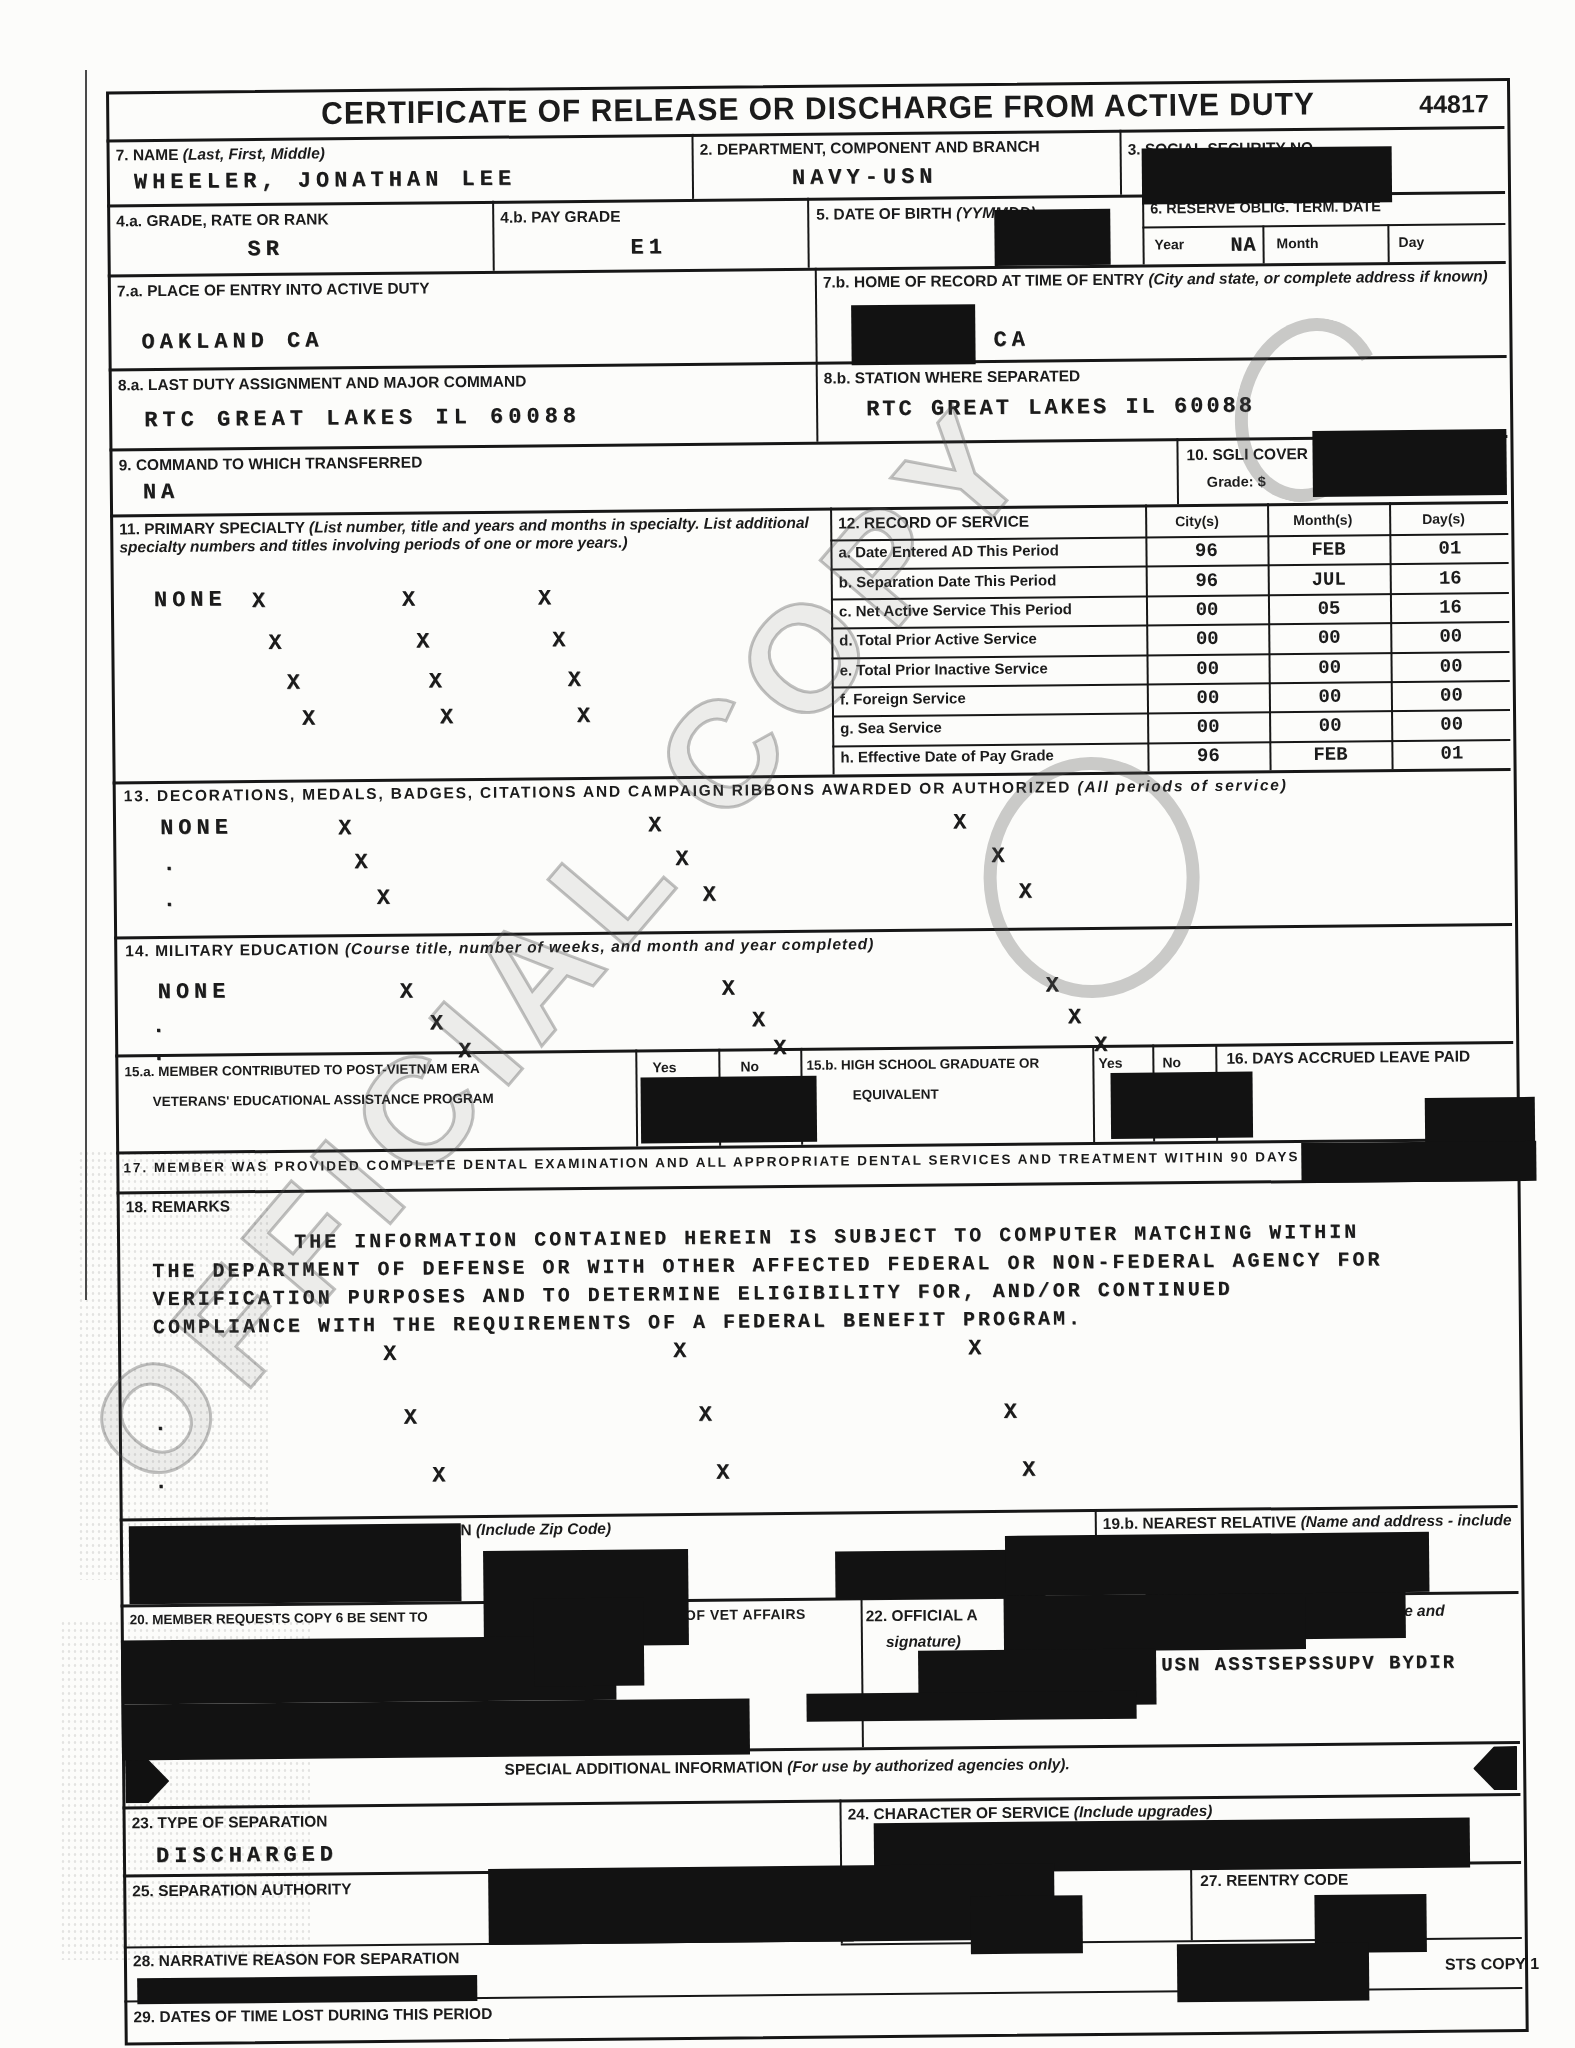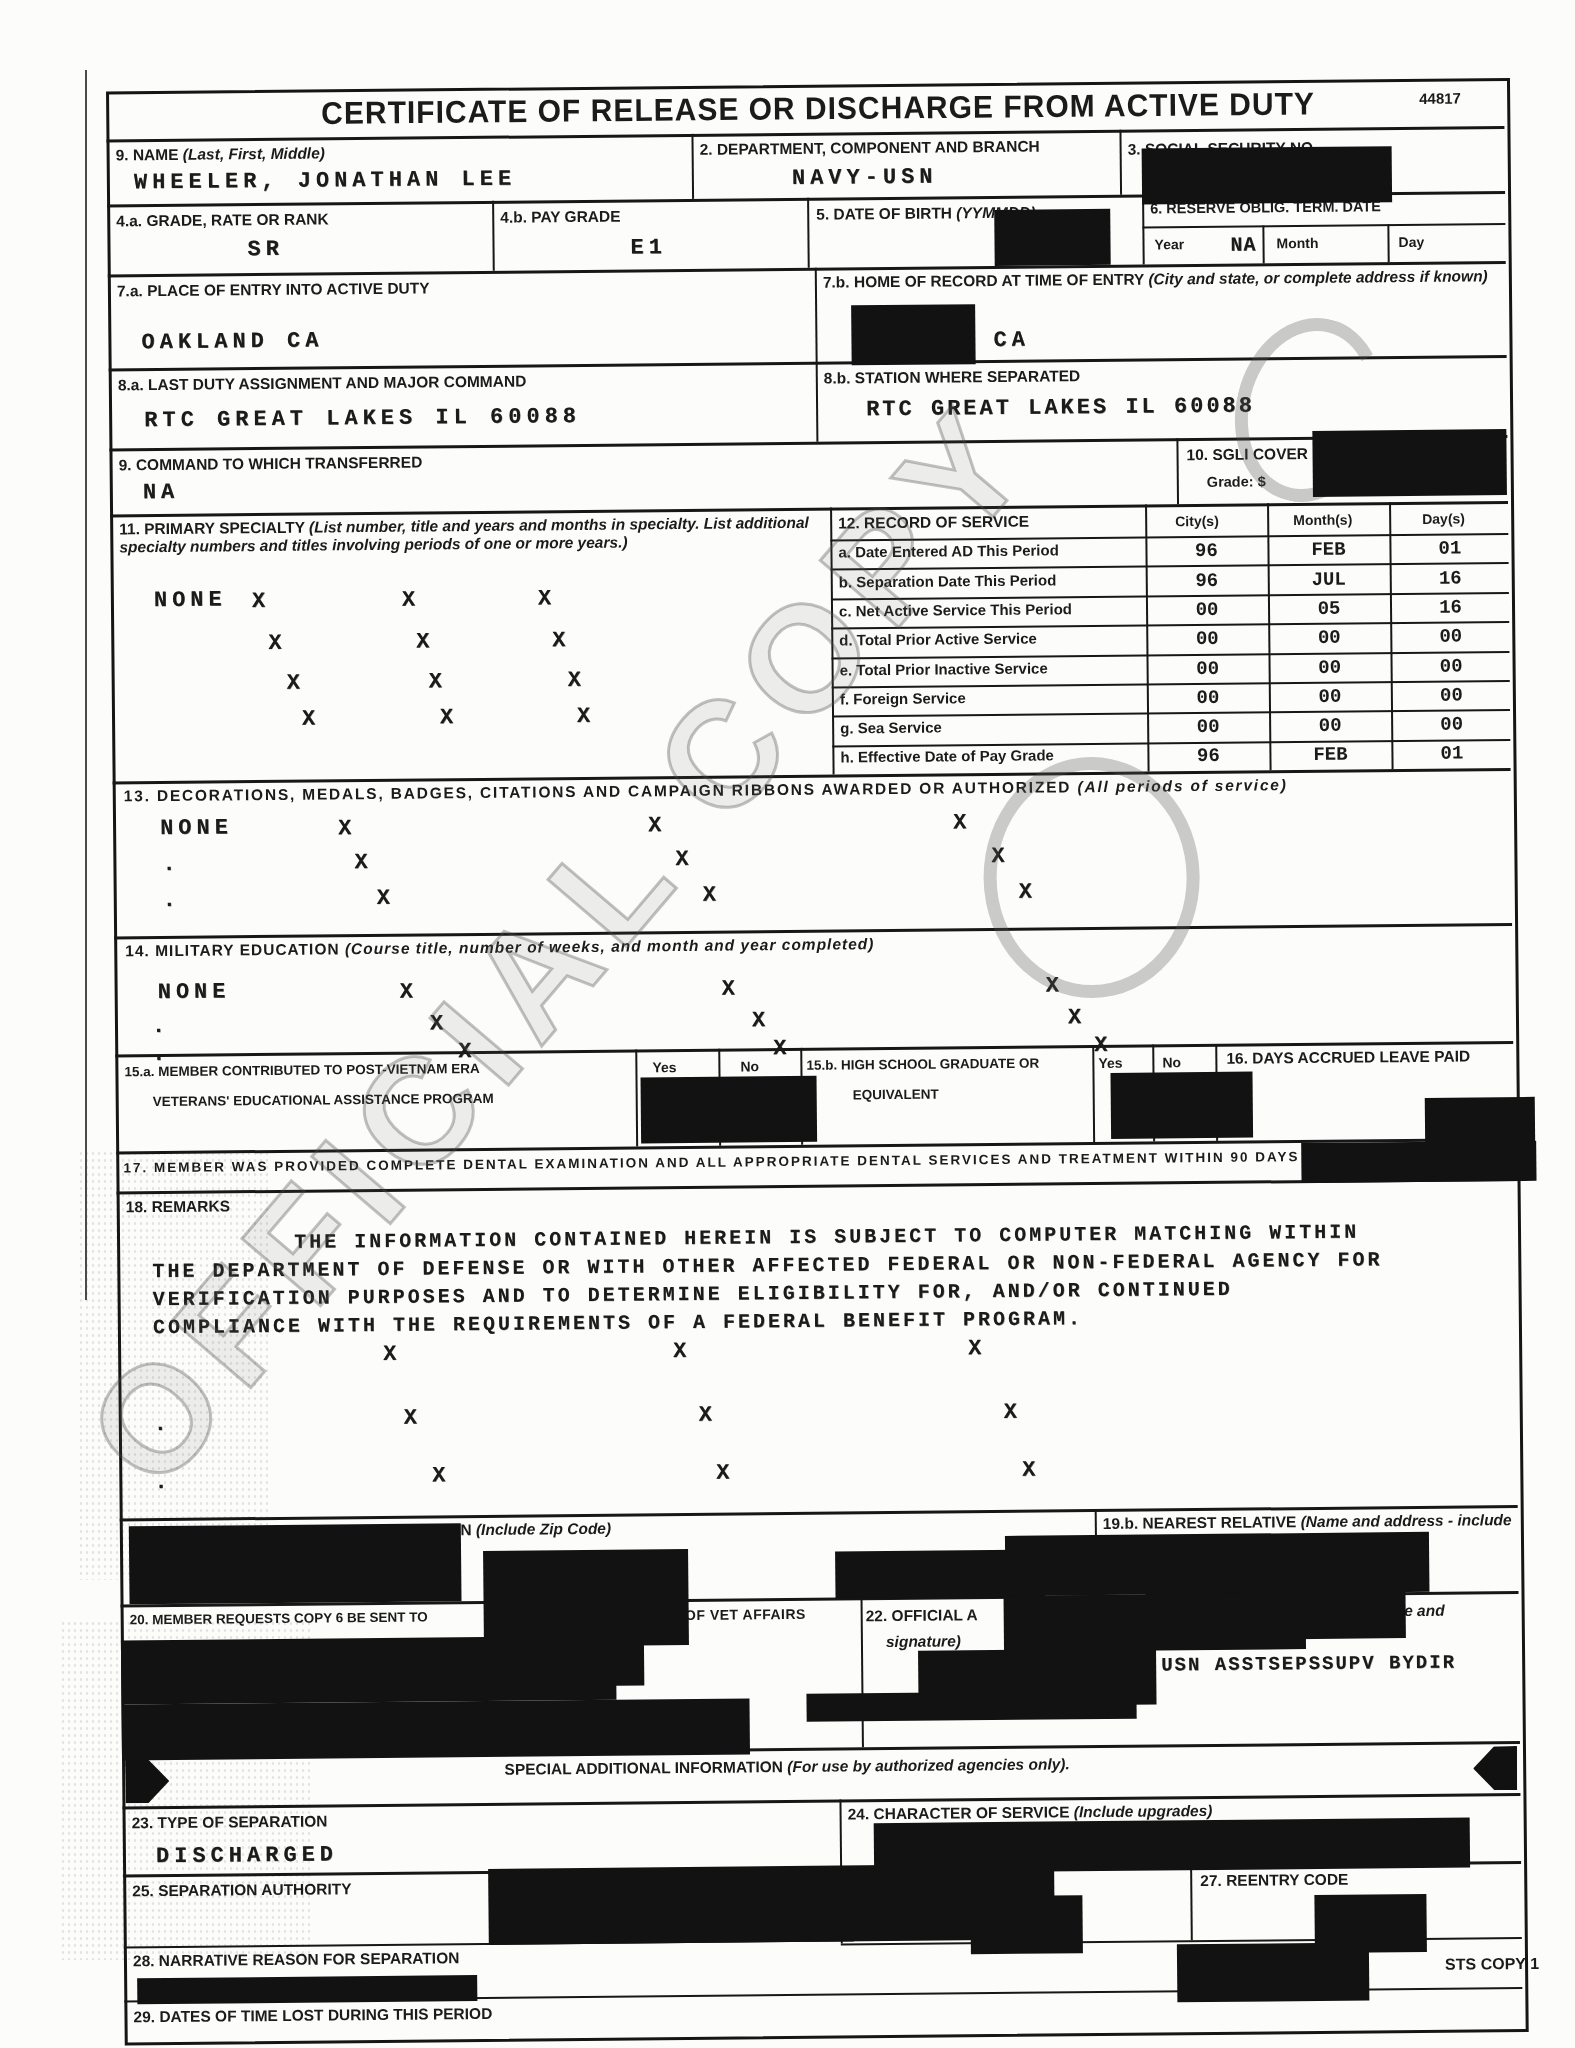--- a/index.html
+++ b/index.html
@@ -13,21 +13,21 @@
   .lblw{position:absolute;font-weight:700;font-size:15.5px;line-height:1.18;z-index:2;}
   .lbl13{position:absolute;font-weight:700;font-size:13.5px;line-height:1.2;white-space:nowrap;z-index:2;}
   .lbl14{position:absolute;font-weight:700;font-size:14px;white-space:nowrap;z-index:2;}
   .it{font-style:italic;}
   .typed{position:absolute;font-family:"Liberation Mono",monospace;font-weight:700;font-size:22px;letter-spacing:5px;white-space:nowrap;z-index:2;text-shadow:0.4px 0.4px 0 rgba(20,20,20,.55);}
   .typedsm{position:absolute;font-family:"Liberation Mono",monospace;font-weight:700;font-size:19px;letter-spacing:1px;white-space:nowrap;z-index:2;text-shadow:0.4px 0.4px 0 rgba(20,20,20,.5);}
   .rem{position:absolute;font-family:"Liberation Mono",monospace;font-weight:700;font-size:20px;letter-spacing:3px;white-space:nowrap;z-index:2;text-shadow:0.4px 0.4px 0 rgba(20,20,20,.5);}
   .xm{position:absolute;font-family:"Liberation Mono",monospace;font-weight:700;font-size:22px;z-index:2;text-shadow:0.4px 0.4px 0 rgba(20,20,20,.5);}
   .red{position:absolute;background:#121212;z-index:6;}
   .title{position:absolute;font-weight:700;font-size:30px;letter-spacing:1px;white-space:nowrap;z-index:2;transform:scaleY(1.05);}
-  .serial{position:absolute;font-weight:700;font-size:15px;z-index:2;}
+  .serial{position:absolute;font-weight:700;font-size:25px;z-index:2;}
   .tbl-row{position:absolute;left:835px;width:680px;height:29px;display:flex;z-index:2;}
   .tbl-row .c0{width:315px;padding-left:8px;font-weight:700;font-size:15px;box-sizing:border-box;}
   .tbl-row .c1{width:122px;text-align:center;font-family:"Liberation Mono",monospace;font-weight:700;font-size:19px;}
   .tbl-row .c2{width:122px;text-align:center;font-family:"Liberation Mono",monospace;font-weight:700;font-size:19px;}
   .tbl-row .c3{width:121px;text-align:center;font-family:"Liberation Mono",monospace;font-weight:700;font-size:19px;}
   .wm{position:absolute;left:180px;top:1340px;transform:rotate(-49deg);transform-origin:left bottom;
       font-weight:700;font-size:150px;letter-spacing:16px;white-space:nowrap;color:rgba(95,95,95,0.10);
       -webkit-text-stroke:3px rgba(75,75,75,0.34);z-index:3;}
   .arc{position:absolute;border:13px solid rgba(85,85,85,.30);border-radius:50%;z-index:3;}
   .arrow{position:absolute;background:#111;z-index:4;}
@@ -99,21 +99,21 @@
     <div class="vl" style="left:1152px;top:1048px;height:97px;"></div>
     <div class="vl" style="left:1215px;top:1048px;height:97px;"></div>
     <div class="vl" style="left:1090px;top:1512px;height:86px;"></div>
     <div class="vl" style="left:855px;top:1598px;height:150px;"></div>
     <div class="vl" style="left:832px;top:1800px;height:144px;"></div>
     <div class="vl" style="left:1182px;top:1868px;height:76px;"></div>
 
     <div class="title" style="left:330px;top:92px;">CERTIFICATE OF RELEASE OR DISCHARGE FROM ACTIVE DUTY</div>
     <div class="serial" style="left:1428px;top:96px;">44817</div>
 
-    <div class="lbl" style="left:124px;top:140px;"><span>9. NAME </span><span class="it">(Last, First, Middle)</span></div>
+    <div class="lbl" style="left:124px;top:140px;"><span>7. NAME </span><span class="it">(Last, First, Middle)</span></div>
     <div class="typed" style="left:142px;top:164px;">WHEELER, JONATHAN LEE</div>
     <div class="lbl" style="left:708px;top:140px;">2. DEPARTMENT, COMPONENT AND BRANCH</div>
     <div class="typed" style="left:800px;top:166px;">NAVY-USN</div>
     <div class="lbl" style="left:1136px;top:144px;">3. SOCIAL SECURITY NO.</div>
 
     <div class="lbl" style="left:124px;top:206px;">4.a. GRADE, RATE OR RANK</div>
     <div class="typed" style="left:255px;top:232px;">SR</div>
     <div class="lbl" style="left:508px;top:206px;">4.b. PAY GRADE</div>
     <div class="typed" style="left:638px;top:234px;">E1</div>
     <div class="lbl" style="left:824px;top:206px;"><span>5. DATE OF BIRTH </span><span class="it">(YYMMDD)</span></div>

